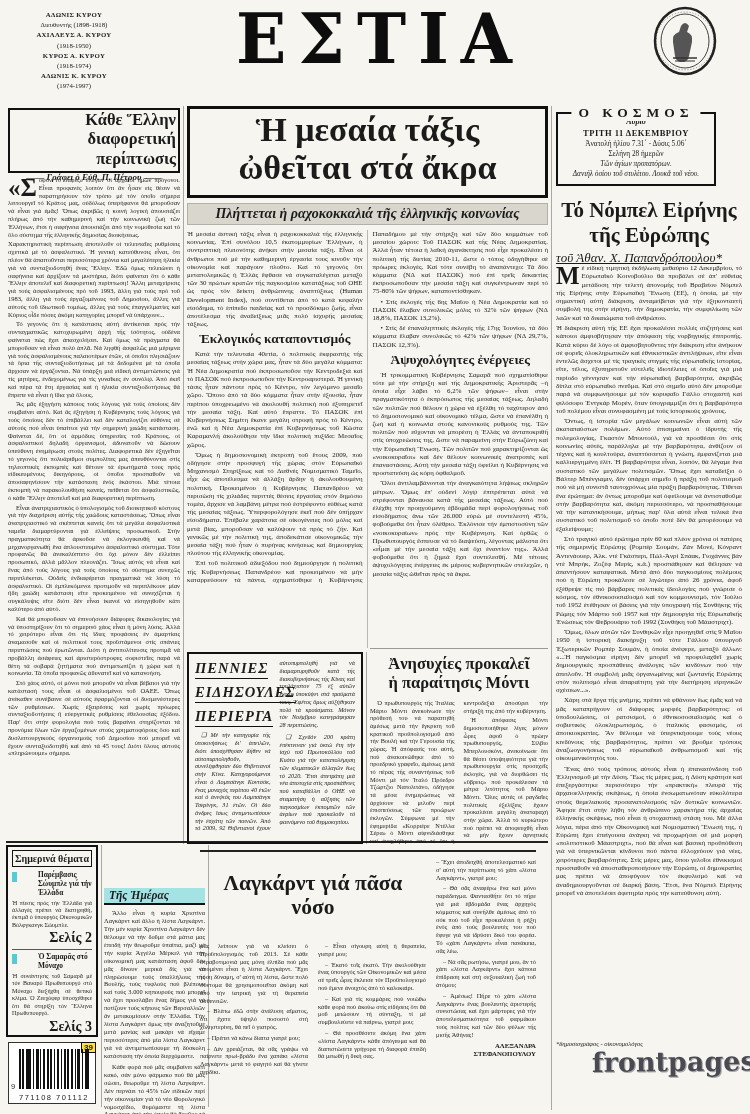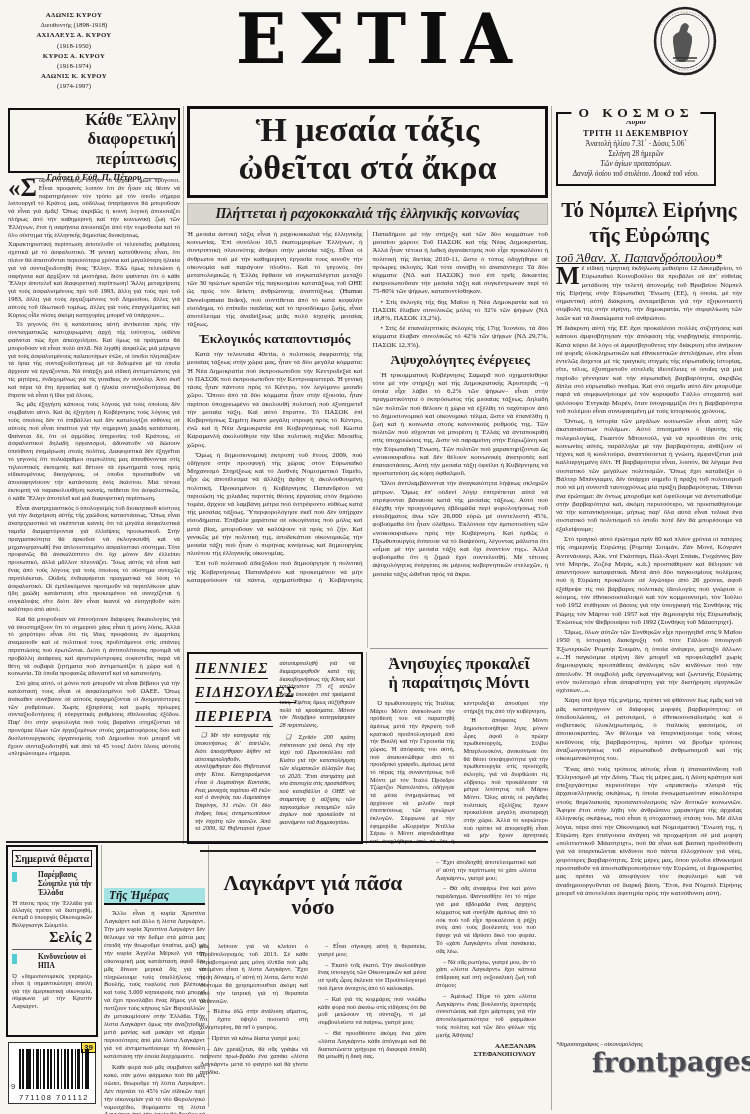--- a/index.html
+++ b/index.html
@@ -230,20 +230,28 @@
       <div class="trow">
           <span class="sq" data-interactable="false"></span>
         <span class="ttitle" data-interactable="false">Παρέμβασις Σώυμπλε γιά τήν Ἑλλάδα</span>
         </div>
       <div class="ttext" data-interactable="false">Ἡ πίεσις πρός τήν Ἑλλάδα γιά ἀλλαγές πρέπει νά διατηρηθῆ, ἐκτιμᾶ ὁ ὑπουργός Οἰκονομικῶν Βόλφγκανγκ Σώυμπλε.</div>
       <div class="tpage" data-interactable="false">Σελίς 2</div>
     </div>
     <div class="topic" data-interactable="false">
       <div class="trow">
           <span class="sq" data-interactable="false"></span>
+        <span class="ttitle" data-interactable="false">Ὁ Σαμαρᾶς στό Μόναχο</span>
+        </div>
+      <div class="ttext" data-interactable="false">Ἡ συνάντησις τοῦ Σαμαρᾶ μέ τόν Βαυαρό Πρωθυπουργό στό Μόναχο διεξήχθη σέ θετικό κλίμα. Ὁ Ζεεχόφερ ὑποσχέθηκε ὅτι θά στηρίξη τόν Ἕλληνα Πρωθυπουργό.</div>
+      <div class="tpage" data-interactable="false">Σελίς 3</div>
+    </div>
+    <div class="topic" data-interactable="false">
+      <div class="trow">
+          <span class="sq" data-interactable="false"></span>
         <span class="ttitle" data-interactable="false">Κινδυνεύουν οἱ ΗΠΑ</span>
         </div>
       <div class="ttext" data-interactable="false">Ὁ «δημοσιονομικός γκρεμός» εἶναι ἡ σημαντικώτερη ἀπειλή γιά τήν ἀμερικανική οἰκονομία, σύμφωνα μέ τήν Κριστίν Λαγκάρντ.</div>
 
     </div>
   </div>
 
   <div class="barcode" data-interactable="false">
     <span class="bc-corner" data-interactable="false">39</span>
     <div class="bars" data-interactable="false"></div>

